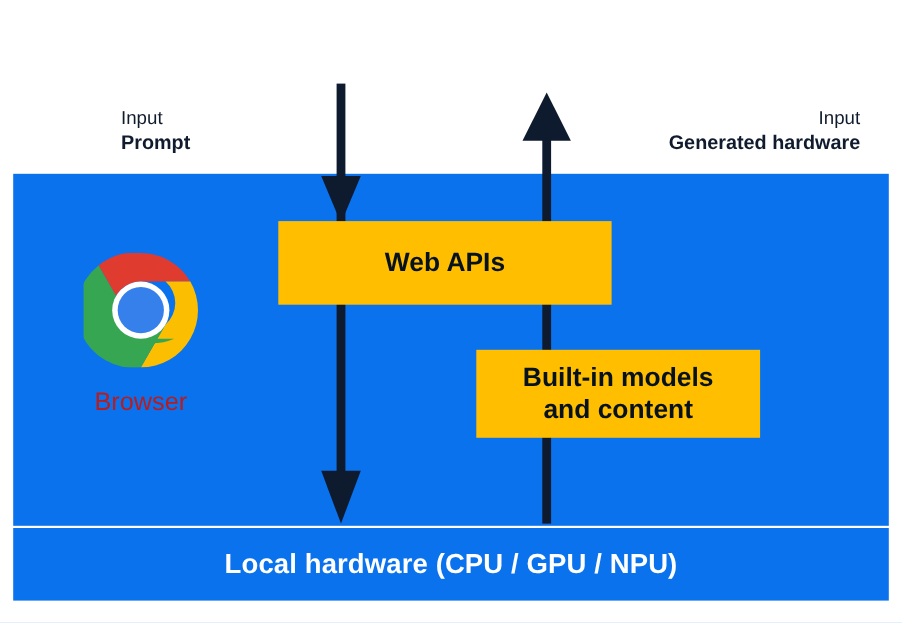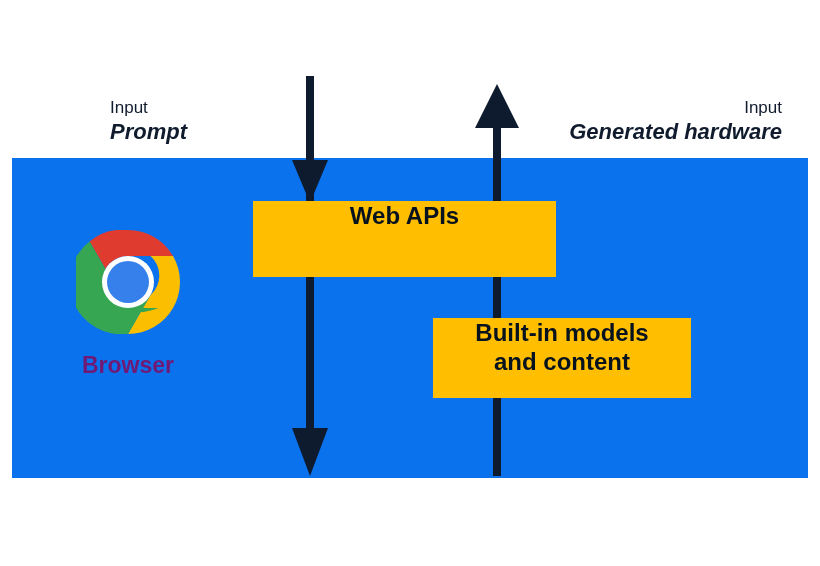--- a/index.html
+++ b/index.html
@@ -63,23 +63,22 @@
     color: #101c2e;
     line-height: 1.22;
   }
   .io-kind {
     display: block;
     font-size: 17px;
     font-weight: 400;
   }
   .io-value {
     display: block;
-    font-size: 22px;
+    font-size: 18px;
     font-weight: 700;
-    font-style: italic;
   }
   #io-input {
     left: 110px;
     top: 98px;
     text-align: left;
   }
   #io-output {
     right: 38px;
     top: 98px;
     text-align: right;
@@ -93,21 +92,21 @@
   .arrow-shape { fill: #0e1b2e; }
 
   #arrow-down { left: 289px; top: 76px; }
   #arrow-up   { left: 473px; top: 84px; }
 
   
   .ybox {
     position: absolute;
     background: var(--yellow, #ffbe00);
     display: flex;
-    align-items: flex-start;
+    align-items: center;
     justify-content: center;
     text-align: center;
   }
   .ybox-label {
     color: #07121f;
     font-weight: 700;
     font-size: 24px;
     line-height: 1.22;
   }
   #box-webapis {
@@ -134,43 +133,46 @@
     width: 140px;
     text-align: center;
   }
   #chrome-logo {
     display: block;
     margin: 0 auto;
   }
   #browser-caption {
     display: block;
     margin-top: 18px;
-    color: #701a75;
+    color: #b91c1c;
     font-size: 23px;
-    font-weight: 700;
+    font-weight: 400;
   }
 </style>
 </head>
 <body>
 
 <div id="canvas" style="--blue:#0b72ee; --yellow:#ffbe00;">
 
 
   <div class="io-label" id="io-input">
     <span class="io-kind">Input</span>
     <span class="io-value">Prompt</span>
   </div>
 
   <div class="io-label" id="io-output">
     <span class="io-kind">Input</span>
     <span class="io-value">Generated hardware</span>
   </div>
 
   <div class="bar" id="bar-browser"></div>
 
+  <div class="bar" id="bar-hardware">
+    <span class="bar-label">Local hardware (CPU / GPU / NPU)</span>
+  </div>
 
   <svg class="arrow" id="arrow-down" width="42" height="400" viewBox="0 0 42 400">
 
     <rect class="arrow-shape" x="17" y="0" width="8" height="372"></rect>
 
     <polygon class="arrow-shape" points="3,84 39,84 21,127"></polygon>
 
     <polygon class="arrow-shape" points="3,352 39,352 21,400"></polygon>
   </svg>
 

